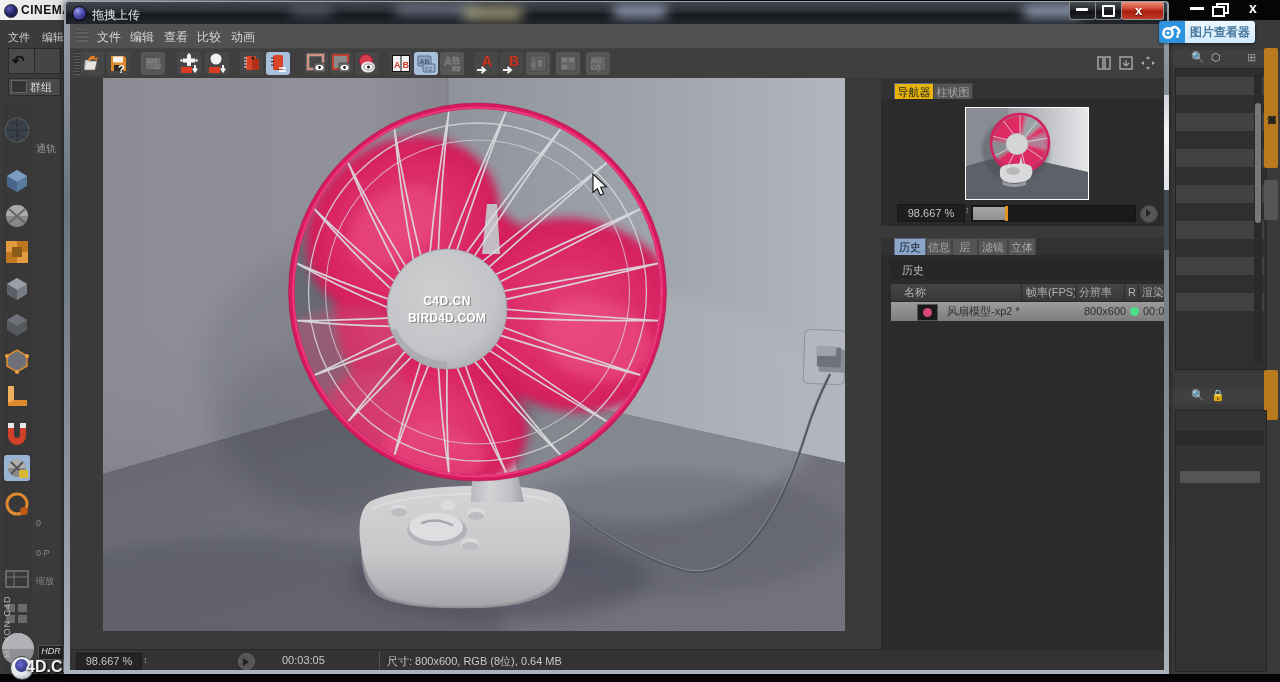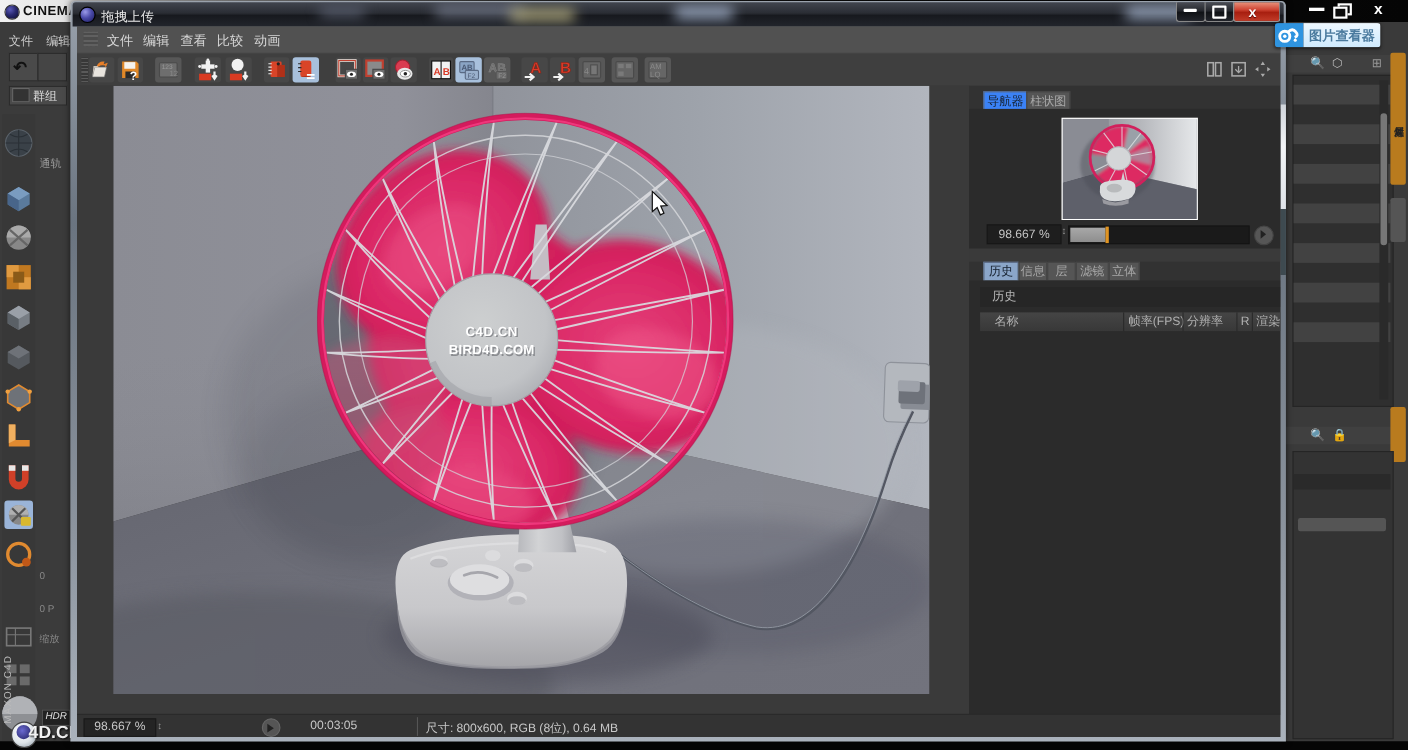--- a/index.html
+++ b/index.html
@@ -491,21 +491,21 @@
   <text x="345.3" y="228.3" font-size="12" fill="#8a8c90" letter-spacing="0.5">C4D.CN</text>
   <text x="344" y="227" font-size="12" fill="#ffffff" letter-spacing="0.5">C4D.CN</text>
   <text x="345.3" y="245.3" font-size="12" fill="#8a8c90" letter-spacing="0.2">BIRD4D.COM</text>
   <text x="344" y="244" font-size="12" fill="#ffffff" letter-spacing="0.2">BIRD4D.COM</text>
 </g>
 <path d="M490,96 L490,114.5 L494.4,110.7 L497.3,117.3 L500.6,115.8 L497.7,109.3 L503.4,108.8 Z" fill="#fff" stroke="#111" stroke-width="1.1"></path>
 </svg></div>
 
   <div class="abs" id="panel" style="left:811px;top:54px;width:283px;height:571px;background:#323232;">
 
-    <div class="abs" style="left:13px;top:5px;width:38px;height:16px;background:#3b82f6;border:1px solid #5a6a84;border-bottom:none;color:#15202e;font-size:11px;text-align:center;line-height:16px;">导航器</div>
+    <div class="abs" style="left:13px;top:5px;width:38px;height:16px;background:#eab308;border:1px solid #5a6a84;border-bottom:none;color:#15202e;font-size:11px;text-align:center;line-height:16px;">导航器</div>
     <div class="abs" style="left:52px;top:5px;width:38px;height:16px;background:#555;border:1px solid #444;border-bottom:none;color:#a8a8a8;font-size:11px;text-align:center;line-height:16px;">柱状图</div>
 
     <div class="abs" style="left:0;top:21px;width:283px;height:127px;background:#2b2b2b;"></div>
 
     <div class="abs" style="left:84px;top:29px;width:124px;height:93px;background:#fff;">
       <svg width="122" height="91" viewBox="0 0 122 91" style="position:absolute;left:1px;top:1px;">
         <defs>
           <linearGradient id="trw" x1="0" y1="0" x2="1" y2="0">
               <stop offset="0" stop-color="#9a9ca2"></stop>
               <stop offset="1" stop-color="#e6e8ea"></stop>
@@ -571,20 +571,29 @@
       <span class="abs" style="left:135px;">帧率(FPS)</span>
       <span class="abs" style="left:188px;">分辨率</span>
       <span class="abs" style="left:237px;">R</span>
       <span class="abs" style="left:251px;">渲染</span>
       <div class="abs" style="left:130px;top:0;width:1px;height:17px;background:#2a2a2a;"></div>
       <div class="abs" style="left:184px;top:0;width:1px;height:17px;background:#2a2a2a;"></div>
       <div class="abs" style="left:233px;top:0;width:1px;height:17px;background:#2a2a2a;"></div>
       <div class="abs" style="left:247px;top:0;width:1px;height:17px;background:#2a2a2a;"></div>
     </div>
 
+    <div class="abs" style="left:10px;top:224px;width:273px;height:19px;background:linear-gradient(180deg,#9c9c9c,#7d7d7d);color:#2e2e2e;font-size:11px;line-height:19px;">
+      <div class="abs" style="left:26px;top:2px;width:19px;height:15px;background:#1a1a1a;border:1px solid #555;">
+        <div class="abs" style="left:5px;top:3px;width:9px;height:9px;border-radius:50%;background:#d84878;"></div>
+      </div>
+      <span class="abs" style="left:56px;">风扇模型-xp2 *</span>
+      <span class="abs" style="left:193px;">800x600</span>
+      <div class="abs" style="left:239px;top:5px;width:9px;height:9px;border-radius:50%;background:#4ae088;"></div>
+      <span class="abs" style="left:252px;">00:0</span>
+    </div>
   </div>
 
   <div class="abs" style="left:0;top:625px;width:1094px;height:21px;background:#333;border-top:1px solid #2a2a2a;">
     <div class="abs" style="left:6px;top:3px;width:64px;height:15px;background:#242424;border:1px solid #1a1a1a;color:#c8c8c8;font-size:11px;text-align:center;line-height:15px;">98.667 %</div>
     <div class="abs" style="left:73px;top:3px;color:#999;font-size:9px;line-height:15px;">↕</div>
     <div class="abs" style="left:168px;top:3px;width:15px;height:15px;border-radius:50%;background:#555;border:1px solid #666;"></div>
     <div class="abs" style="left:173px;top:8px;width:0;height:0;border-left:6px solid #222;border-top:4px solid transparent;border-bottom:4px solid transparent;"></div>
     <div class="abs" style="left:212px;top:4px;color:#c8c8c8;font-size:11px;">00:03:05</div>
     <div class="abs" style="left:309px;top:2px;width:1px;height:17px;background:#555;"></div>
     <div class="abs" style="left:317px;top:4px;color:#c8c8c8;font-size:11px;">尺寸: 800x600, RGB (8位), 0.64 MB</div>

